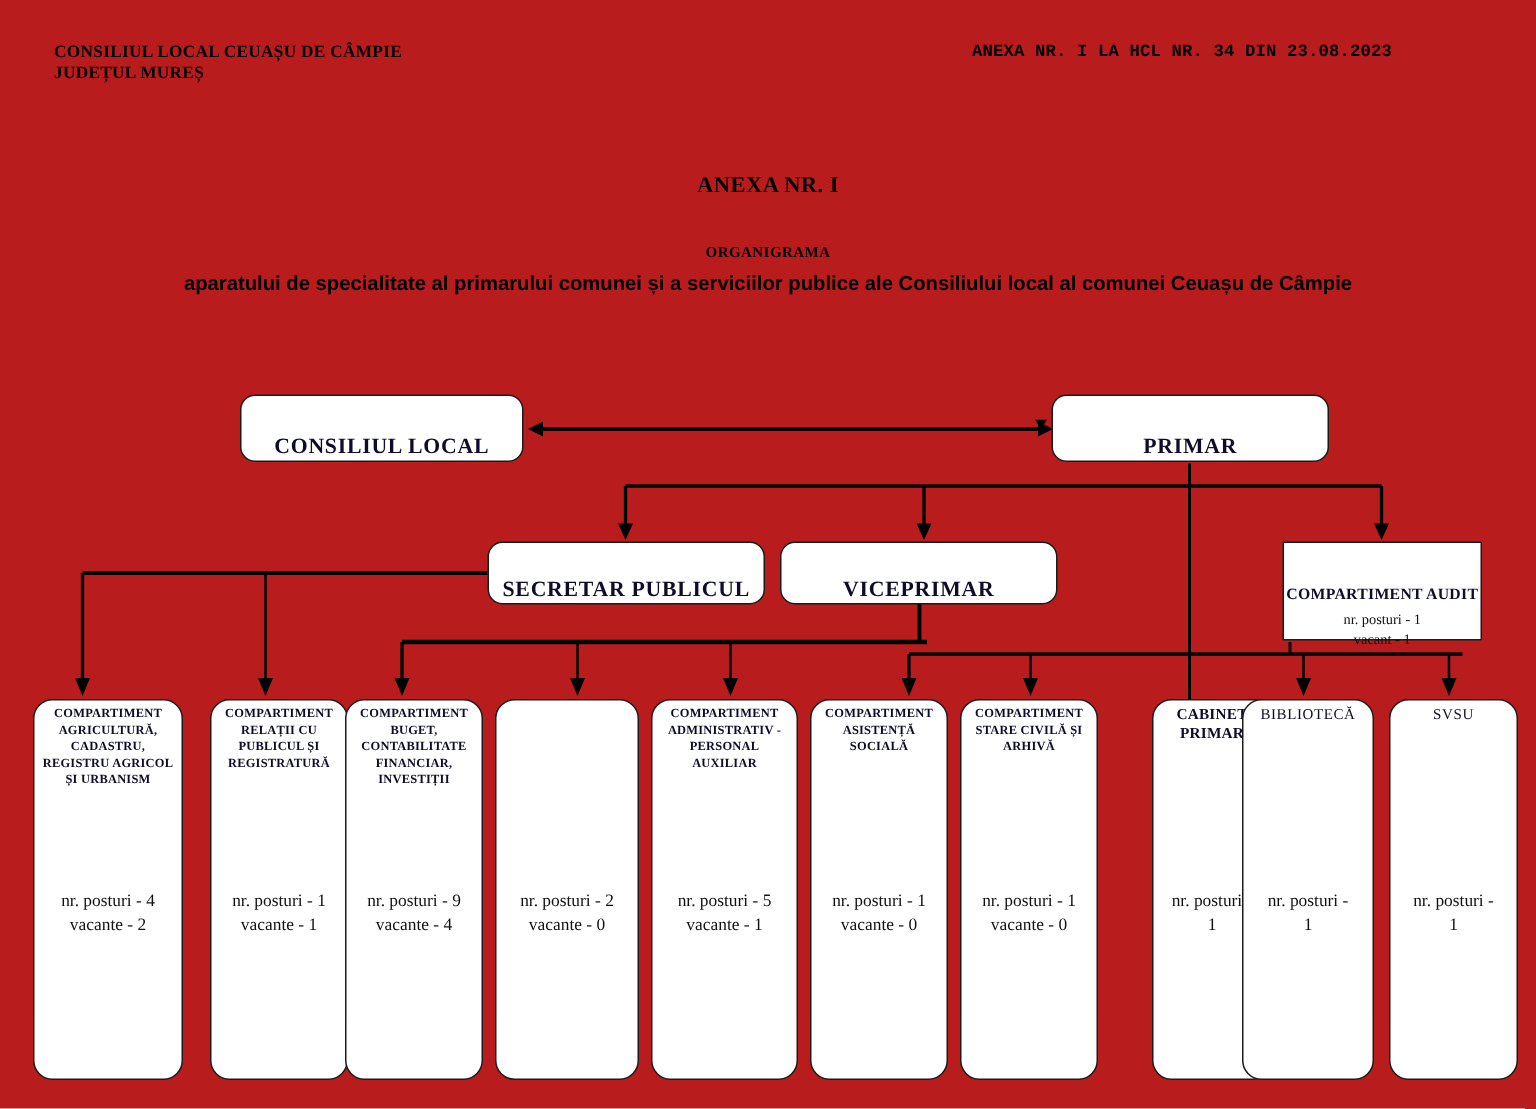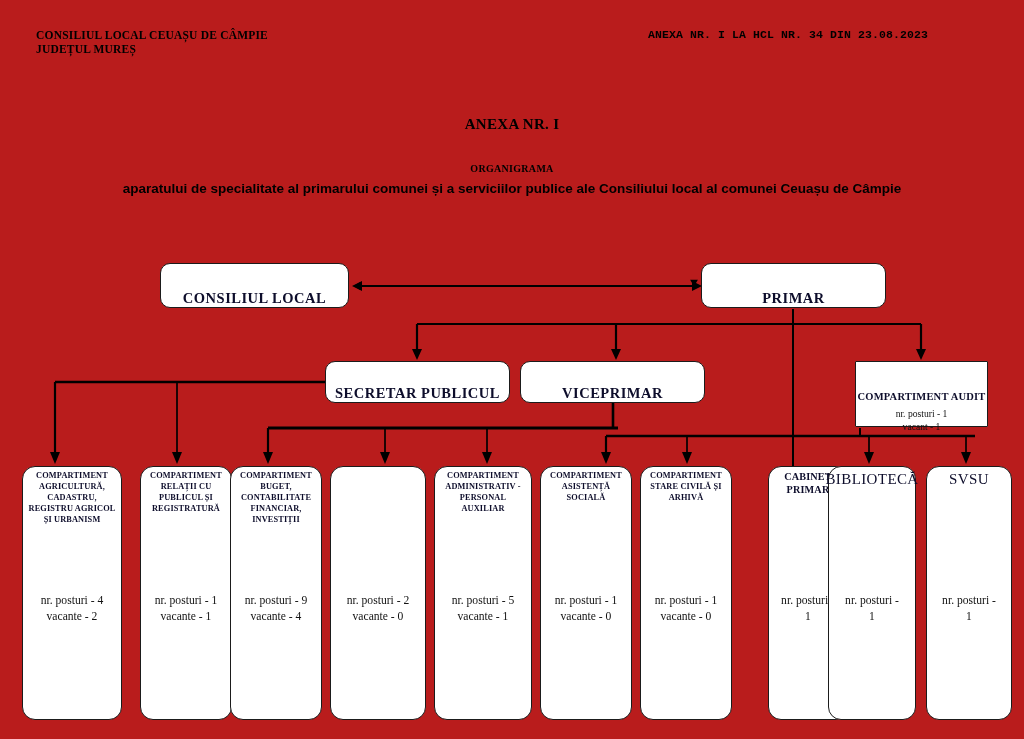--- a/index.html
+++ b/index.html
@@ -132,21 +132,21 @@
     line-height: 1.33;
     letter-spacing: 0.15px;
     padding: 0 5px;
   }
   .leaf.big-title .node-title {
     font-size: 10.2px;
     line-height: 1.3;
   }
   .leaf.plain-title .node-title {
     font-weight: normal;
-    font-size: 15px;
+    font-size: 10px;
     letter-spacing: 0.4px;
   }
   .counts {
     position: absolute;
     left: 0;
     width: 100%;
     font-family: "Liberation Serif", serif;
     font-size: 11.6px;
     line-height: 1.35;
     color: #111;

